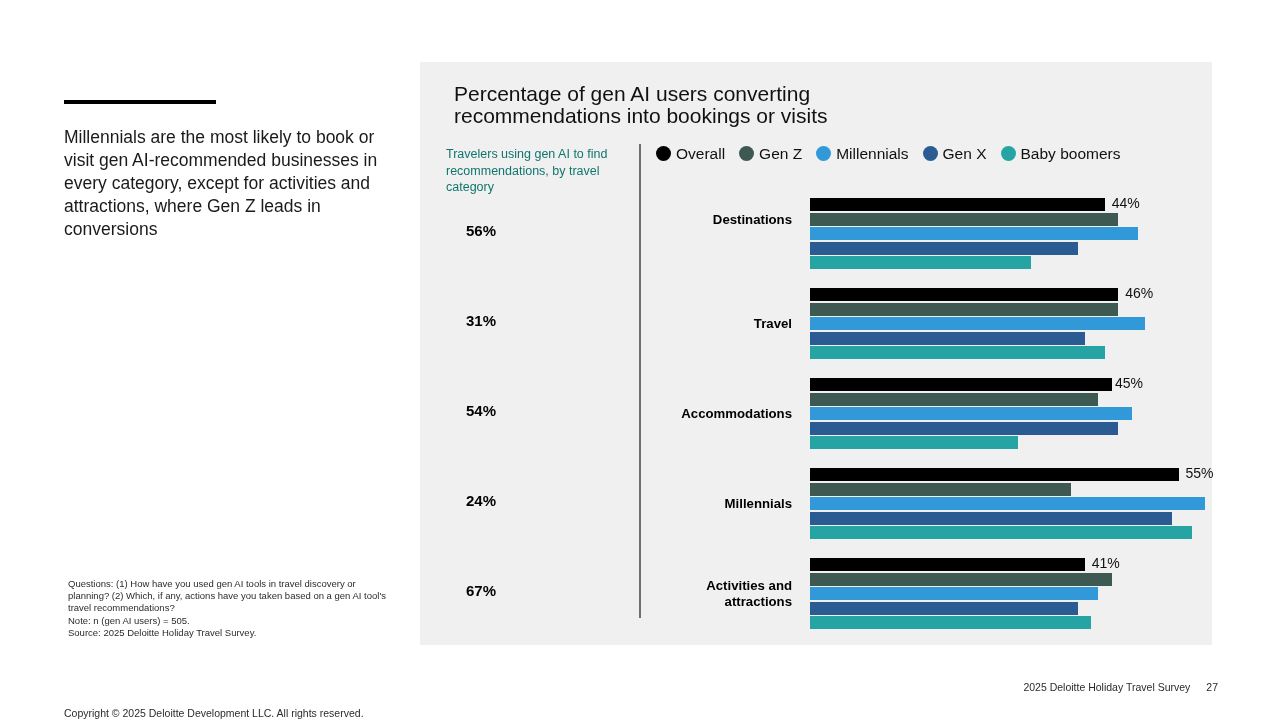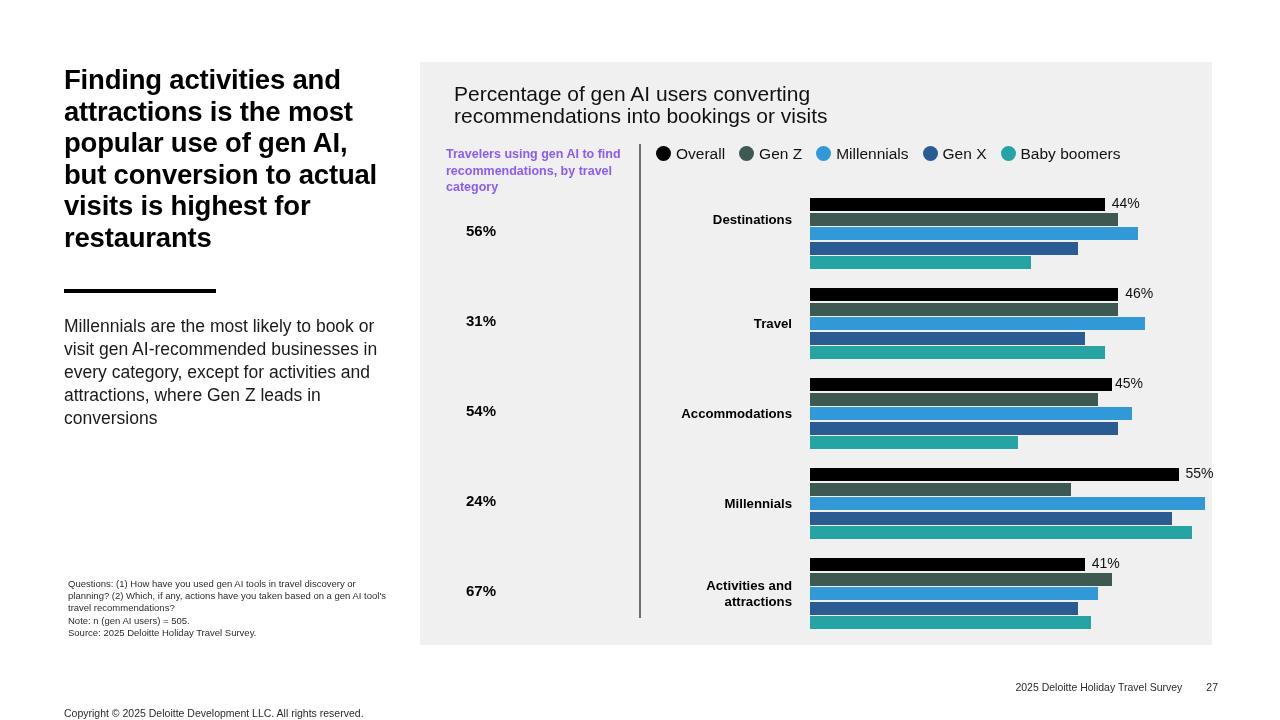--- a/index.html
+++ b/index.html
@@ -77,22 +77,21 @@
     color: #111111;
   }
 
   .side-note {
     position: absolute;
     left: 26px;
     top: 84px;
     width: 180px;
     font-size: 12.5px;
     line-height: 16.5px;
-    color: #8b5cf6;
-    font-weight: bold;
+    color: #0f766e;
   }
 
   .divider {
     position: absolute;
     left: 219px;
     top: 82px;
     width: 2px;
     height: 474px;
     background: #6e6e6e;
   }
@@ -185,28 +184,27 @@
     font-size: 10.5px;
     color: #2b2b2b;
   }
   .footer-right {
     position: absolute;
     right: 62px;
     top: 681px;
     font-size: 10.5px;
     color: #2b2b2b;
     display: flex;
-    gap: 24px;
+    gap: 16px;
   }
 </style>
 </head>
 <body>
 
 <div class="left-col">
-  <h1 class="headline">Finding activities and attractions is the most popular use of gen AI, but conversion to actual visits is highest for restaurants</h1>
   <div class="rule"></div>
   <p class="subhead">Millennials are the most likely to book or visit gen AI-recommended businesses in every category, except for activities and attractions, where Gen Z leads in conversions</p>
 </div>
 
 <div class="footnotes">
   <p>Questions: (1) How have you used gen AI tools in travel discovery or planning? (2) Which, if any, actions have you taken based on a gen AI tool's travel recommendations?</p>
   <p class="gap">Note: n (gen AI users) = 505.</p>
   <p>Source: 2025 Deloitte Holiday Travel Survey.</p>
 </div>
 

